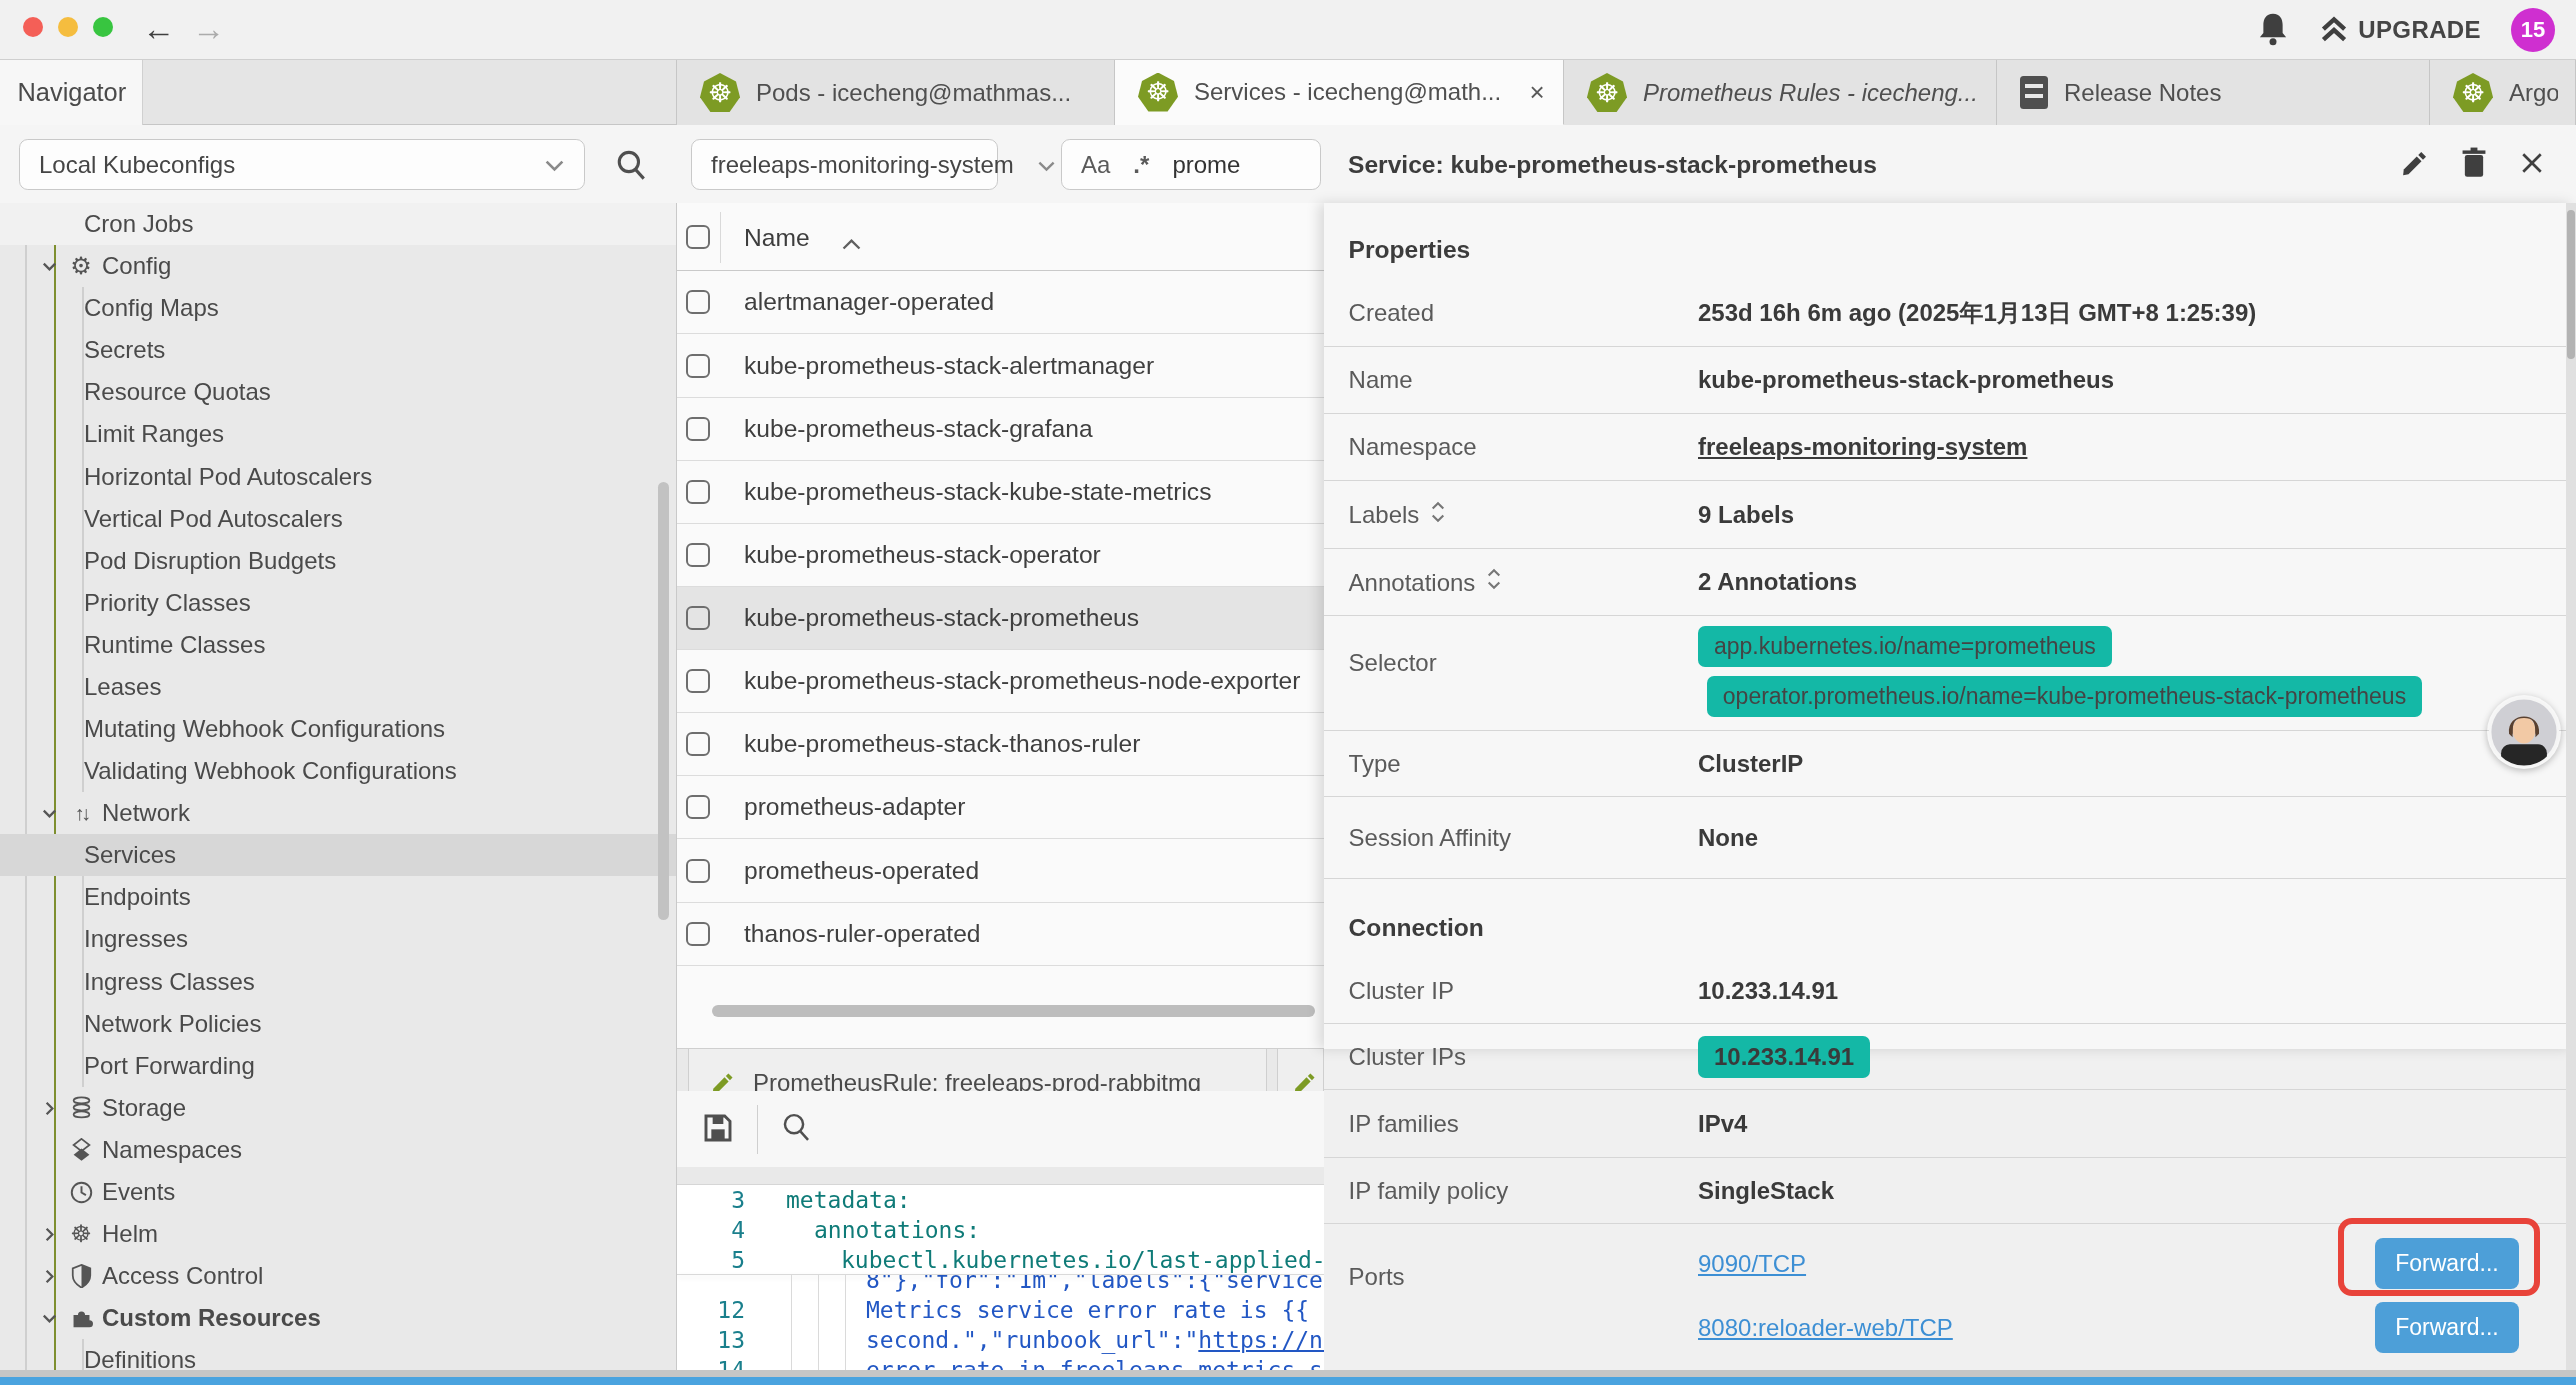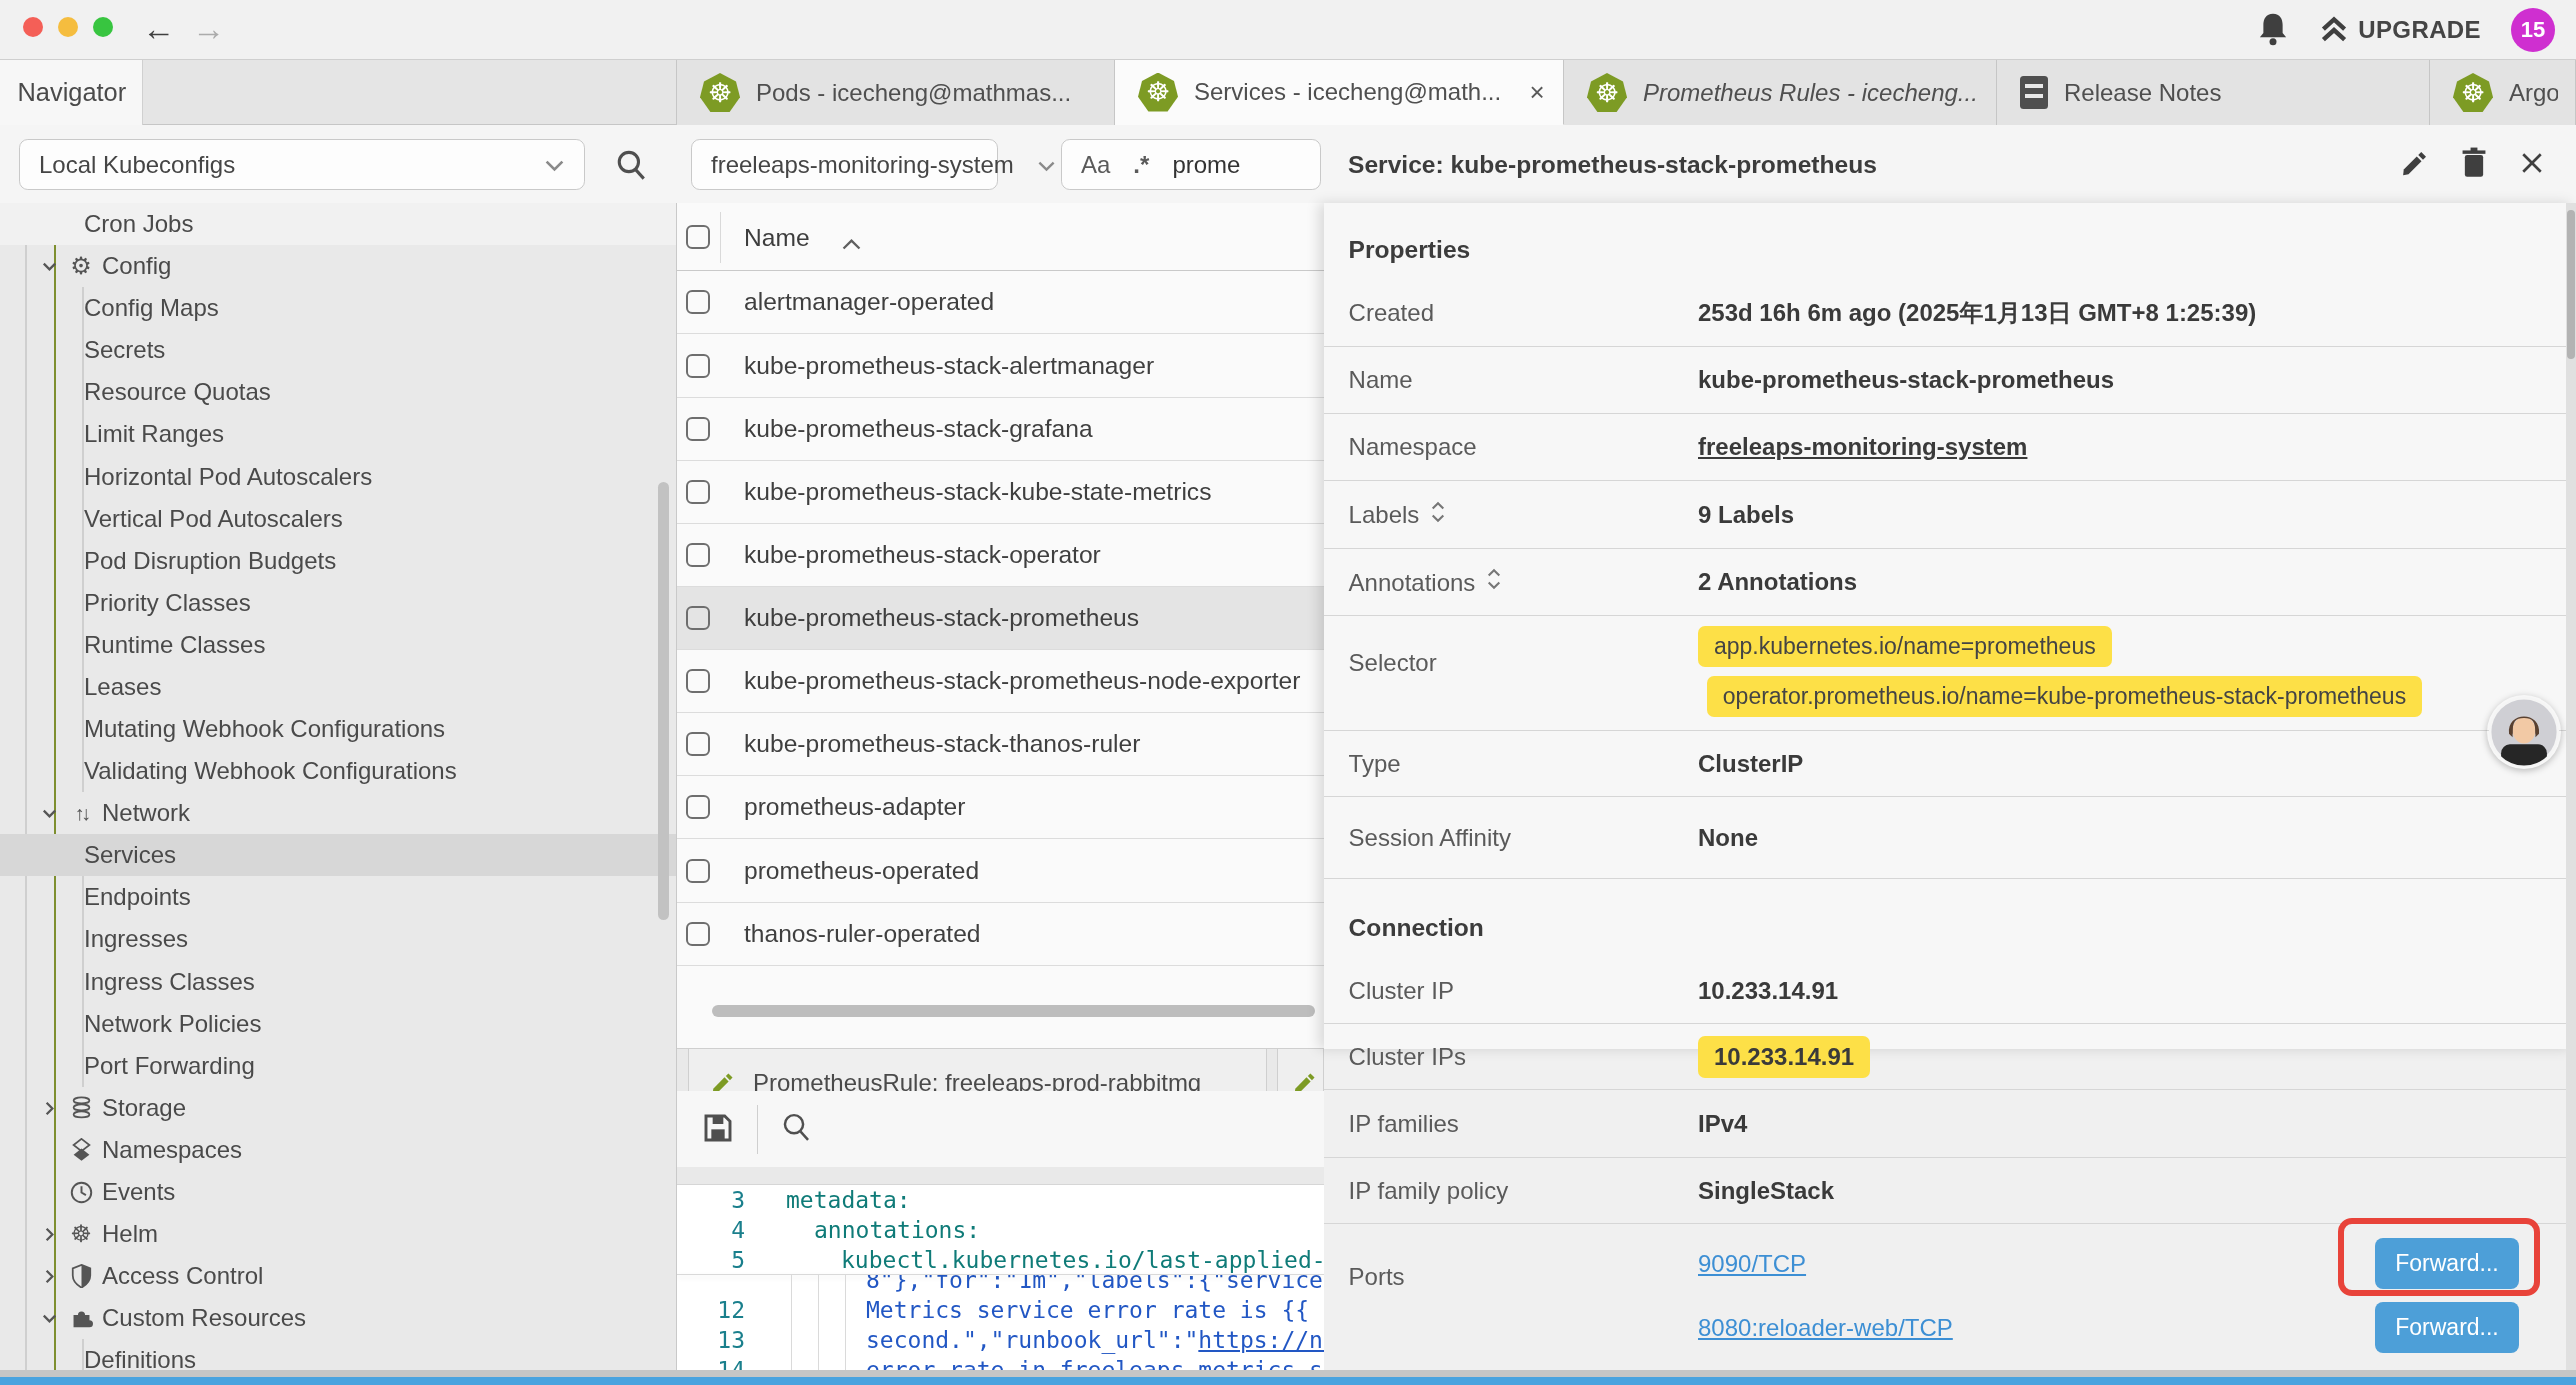--- a/index.html
+++ b/index.html
@@ -66,21 +66,21 @@
   .eline .lnum { position:absolute; left:0; width:68px; text-align:right; }
   .sticky-edge { position:absolute; left:0; top:89px; width:647px; height:0.9px; background:#d9d9d9; box-shadow:0 2.6px 5.3px rgba(0,0,0,.12); }
   .eguide { position:absolute; width:0.9px; background:#dadada; top:90px; height:110px; }
 
   .rightpanel { position:absolute; left:1324px; top:0; width:1252px; height:846px; background:#f7f7f7; box-shadow:-6.1px 0 12.3px rgba(0,0,0,.13); }
   .prow { position:relative; width:1252px; }
   .prow.bordered { border-bottom:0.9px solid #d6d6d6; }
   .prow .plabel { position:absolute; left:24.6px; top:50%; transform:translateY(-50%); font-size:24px; color:#5a5a5a; display:flex; align-items:center; gap:10.5px; }
   .prow .pvalue { position:absolute; left:374px; top:50%; transform:translateY(-50%); font-size:24px; color:#3a3a3a;font-weight:bold; }
   .psection { display:flex; align-items:flex-end; padding:0 0 16px 24.6px; font-size:24.6px; font-weight:700; color:#3c3c3c; }
-  .chip { display:inline-block; background:#fde047; border-radius:7px; padding:7px 16px; font-size:23px; color:#444; white-space:nowrap; }
+  .chip { display:inline-block; background:#14b8a6; border-radius:7px; padding:7px 16px; font-size:23px; color:#444; white-space:nowrap; }
   .plink { color:#3d8fd4; text-decoration:underline; font-size:24px; }
   .fwd-btn { position:absolute; left:1051px; width:144px; height:51px; background:#4d9fd8; border:none; border-radius:8px; color:#fff; font-size:23px; font-family:"Liberation Sans",sans-serif; }
   .redbox { position:absolute; left:1014px; top:1015px; width:202px; height:78px; border:6.1px solid #e8433a; border-radius:14px; pointer-events:none; z-index:6; }
   .rp-track { position:absolute; right:0; top:0; width:9.6px; height:1182px; background:#e0e0e0; }
   .rp-thumb { position:absolute; right:0.9px; top:7px; width:8px; height:149px; background:#b3b3b3; border-radius:4.4px; }
 
   .footer-gray { position:absolute; left:0; top:1370px; width:2576px; height:7px; background:#c6c6c6; z-index:7; }
   .footer-blue { position:absolute; left:0; top:1377px; width:2576px; height:8px; z-index:7; }
   .avatar { position:absolute; left:2487px; top:695px; width:74px; height:74px; z-index:8; border-radius:50%; box-shadow:0 1.8px 7px rgba(0,0,0,.25); }
   .uni { color:#555; }
@@ -348,21 +348,21 @@
             <span class="t-chev">
               <svg width="19" height="19" viewBox="0 0 20 20">
                 <polyline points="4,7 10,13 16,7" fill="none" stroke="#555" stroke-width="2.4"></polyline>
               </svg>
             </span>
             <span class="t-icon">
               <svg width="23" height="23" viewBox="0 0 26 26">
                 <path d="M4 9 h5 a4 4 0 1 1 8 0 h5 v6 a4 4 0 1 1 0 8 v0 h-18 z" fill="#555"></path>
               </svg>
             </span>
-            <span style="position: absolute; left: 102px;">Custom Resources</span>
+            <span style="position: absolute; left: 102px; font-weight: bold;">Custom Resources</span>
           </div>
           <div class="tree-item" style="top: 1136px;">
             <span style="position: absolute; left: 84px;">Definitions</span>
           </div>
         </div>
       <div class="sb-thumb" style="top:279px;height:438px;"></div>
     </div>
 
     <div class="middle">
       <div class="list-header">

